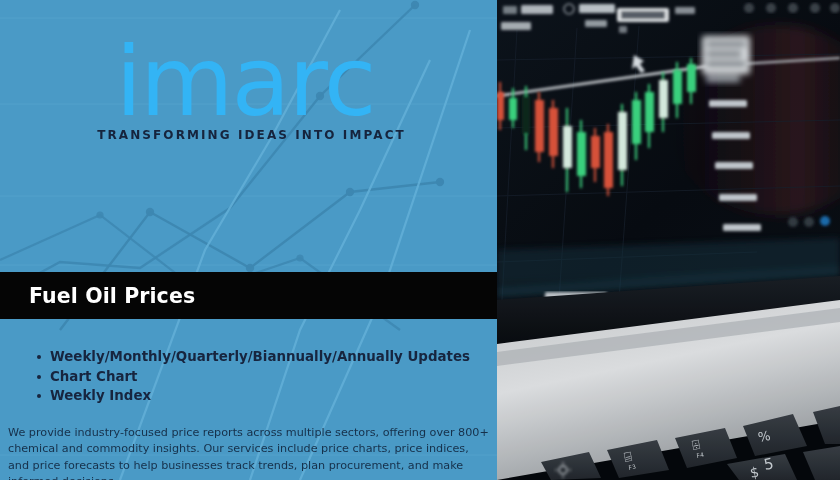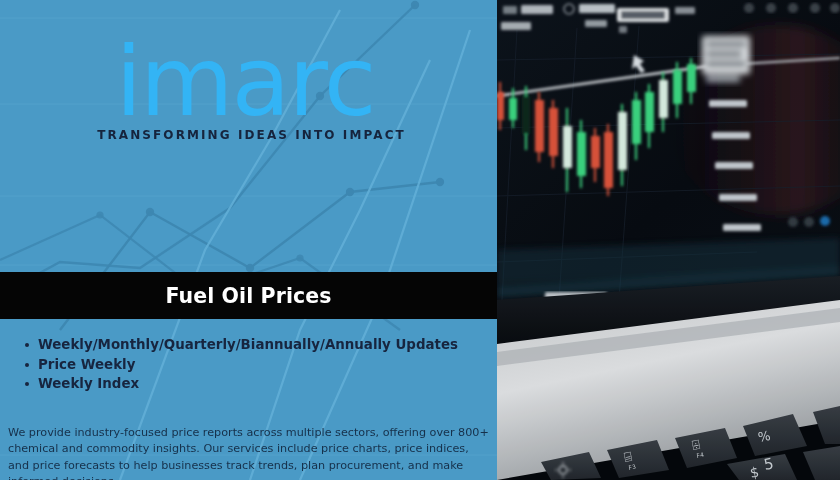--- a/index.html
+++ b/index.html
@@ -66,37 +66,37 @@
   
   #title-band {
     position: absolute;
     left: 0;
     top: 272px;
     width: 497px;
     height: 47px;
     background: #050505;
     display: flex;
     align-items: center;
-    justify-content: center;
+    padding-left: 29px;
   }
   #title-text {
     color: #ffffff;
     font-size: 20.5px;
     font-weight: bold;
     font-family: "DejaVu Sans", sans-serif;
     letter-spacing: 0.1px;
   }
 
   
   #feature-list {
     position: absolute;
     left: 0;
     top: 331px;
     width: 490px;
-    margin: 4px;
+    margin: 16px;
     padding: 0 0 0 34px;
     list-style: none;
   }
   #feature-list li {
     position: relative;
     color: #17253f;
     font-size: 13.4px;
     font-weight: bold;
     font-family: "DejaVu Sans", sans-serif;
     line-height: 19.6px;
@@ -189,21 +189,21 @@
       <div id="logo-wordmark">imarc</div>
       <div id="logo-tagline">TRANSFORMING IDEAS INTO IMPACT</div>
     </div>
 
     <div id="title-band">
       <span id="title-text">Fuel Oil Prices</span>
     </div>
 
     <ul id="feature-list">
       <li>Weekly/Monthly/Quarterly/Biannually/Annually Updates</li>
-      <li>Price Weekly</li>
+      <li>Chart Chart</li>
       <li>Weekly Index</li>
     </ul>
 
     <p id="description">We provide industry-focused price reports across multiple sectors, offering over 800+ chemical and commodity insights. Our services include price charts, price indices, and price forecasts to help businesses track trends, plan procurement, and make informed decisions.</p>
   </div>
 
   <div id="photo">
     <svg width="343" height="480" viewBox="0 0 343 480">
       <defs>
         <linearGradient id="screenGrad" x1="0" y1="0" x2="1" y2="1">

